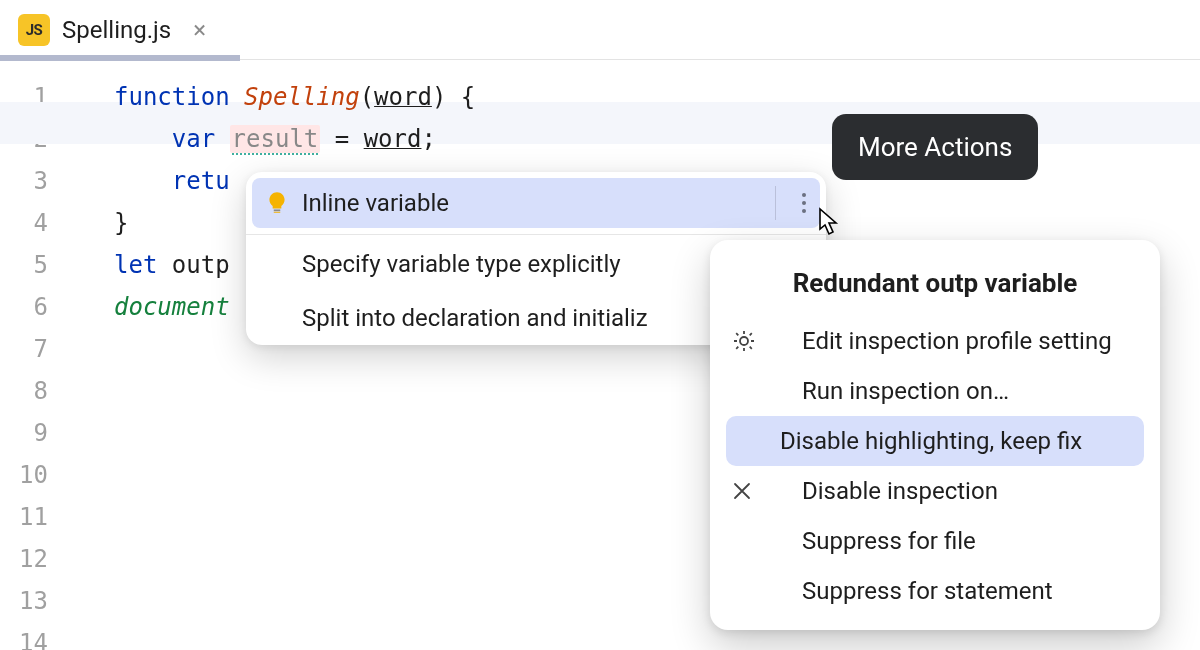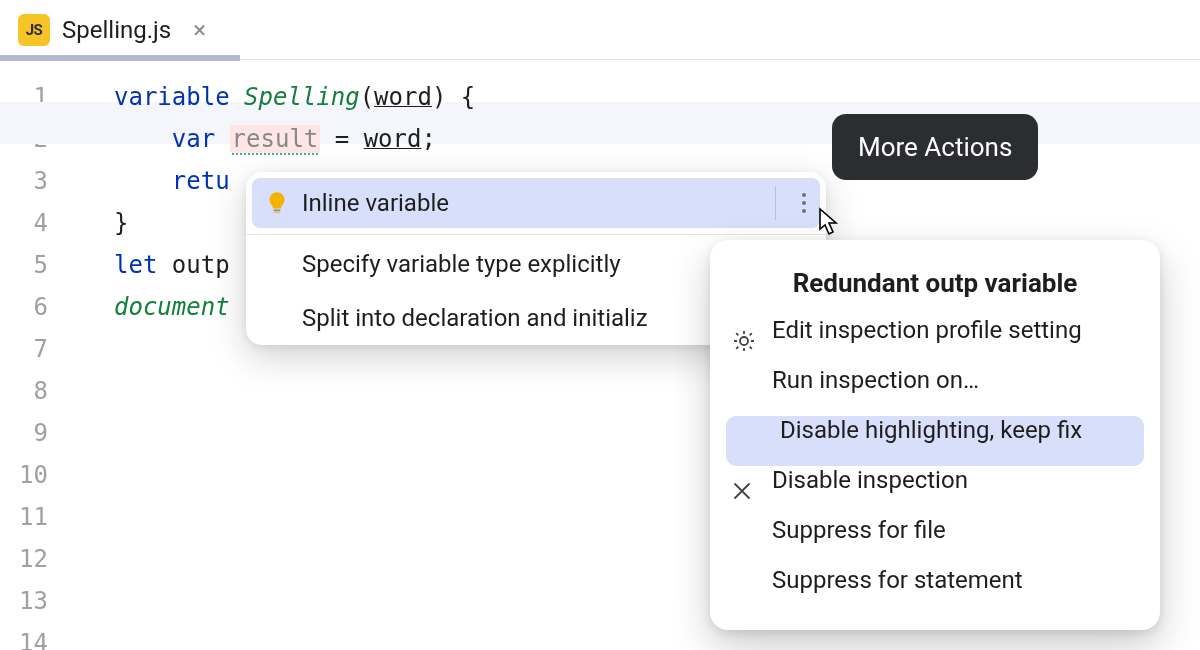--- a/index.html
+++ b/index.html
@@ -76,21 +76,21 @@
     z-index: 0;
   }
   .code pre {
     margin: 0;
     position: relative;
     z-index: 1;
     padding-left: 44px;
     font-family: inherit;
   }
   .kw { color: #0033b3; }        
-  .fn { color: #15803d; font-style: italic; }
+  .fn { color: #c2410c; font-style: italic; }
   .param { text-decoration: underline; text-decoration-thickness: 1px; color: #1e1e1e; }
   .ident { color: #1e1e1e; }
   .obj { color: #15803d; font-style: italic; }
   .fade { color: #888; }
   .warn-bg {
     background: #ffe6e6;
     padding: 0 2px;
     border-radius: 2px;
     position: relative;
   }
@@ -183,23 +183,23 @@
     padding: 14px 0 14px 0;
   }
   .submenu-title {
     font-weight: 700;
     font-size: 26px;
     text-align: center;
     padding: 14px 20px 18px;
   }
   .submenu-item {
     display: flex;
-    align-items: flex-start;
+    align-items: center;
     height: 50px;
-    padding: 0 22px 0 62px;
+    padding: 0 22px 0 92px;
     font-size: 24px;
     position: relative;
   }
   .submenu-item.highlight {
     background: #d7dffb;
     margin: 0 16px;
     border-radius: 10px;
     padding-left: 54px;
   }
   .sub-icon {
@@ -232,21 +232,21 @@
     <div>8</div>
     <div>9</div>
     <div>10</div>
     <div>11</div>
     <div>12</div>
     <div>13</div>
     <div>14</div>
   </div>
   <div class="code">
     <div class="code-line-bg" style="top:42px"></div>
-    <pre><span class="kw">variable</span> <span class="fn">Spelling</span><span>(</span><span class="param">word</span><span>) {</span></pre>
+    <pre><span class="kw">function</span> <span class="fn">Spelling</span><span>(</span><span class="param">word</span><span>) {</span></pre>
     <pre>    <span class="kw">var</span> <span class="warn-bg"><span class="fade warn-underline">result</span></span><span> = </span><span class="param">word</span><span>;</span></pre>
     <pre>    <span class="kw">retu</span></pre>
     <pre><span>}</span></pre>
     <pre><span class="kw">let</span><span class="ident"> outp</span></pre>
     <pre><span class="obj">document</span></pre>
   </div>
 </div>
 
 <div class="intent-popup">
   <div class="intent-item highlight">

